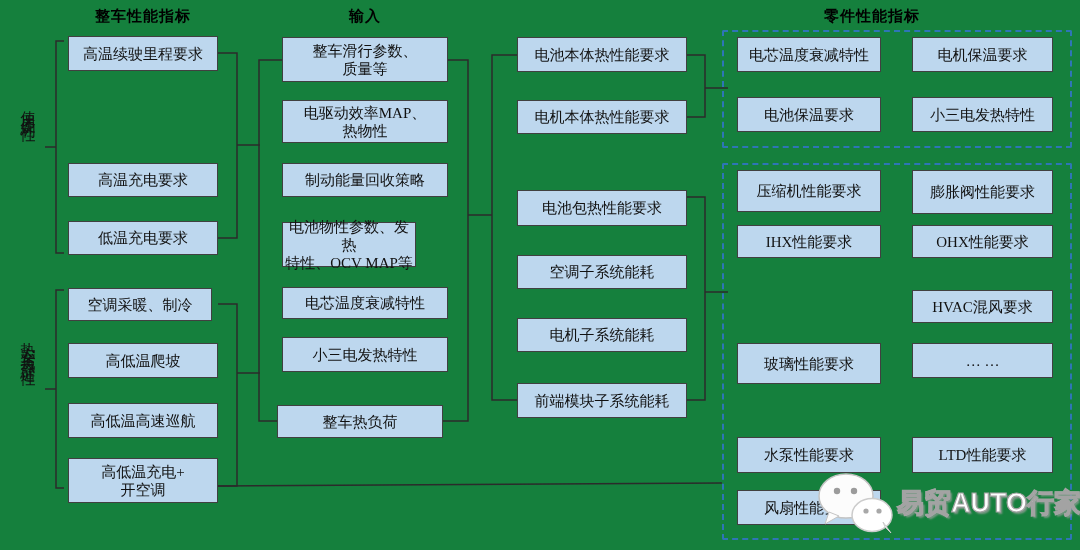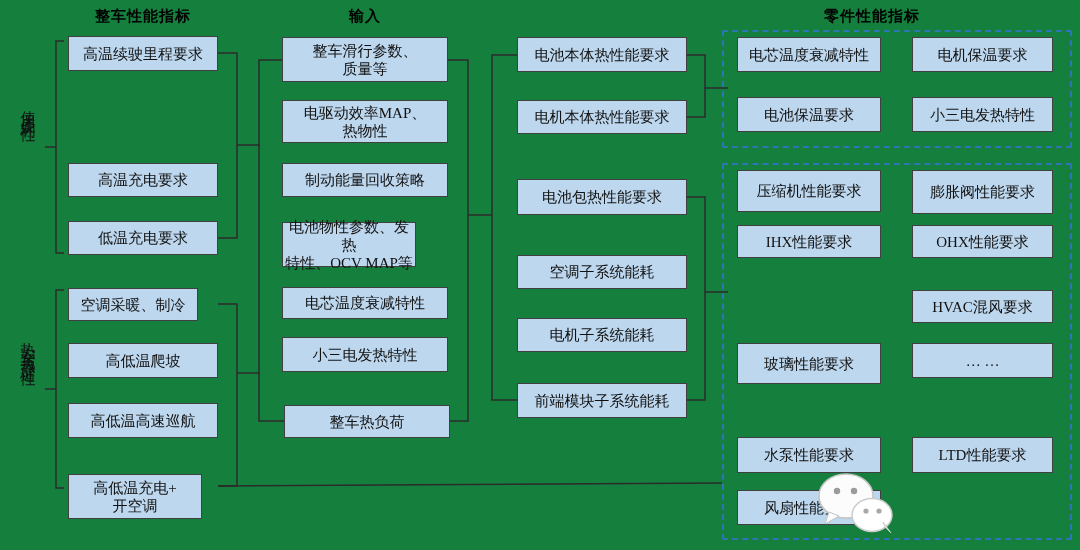--- a/index.html
+++ b/index.html
@@ -65,40 +65,40 @@
   <div class="hdr" style="left:67px;top:7px;width:152px">整车性能指标</div>
   <div class="hdr" style="left:310px;top:7px;width:110px">输入</div>
   <div class="hdr" style="left:797px;top:7px;width:150px">零件性能指标</div>
 
   <div class="vlabel" style="left:20px;top:99px">使用便利性</div>
   <div class="vlabel" style="left:20px;top:331px">热安全与热舒适性</div>
 
   <div class="bx" style="left:68px;top:36px;width:150px;height:35px">高温续驶里程要求</div>
   <div class="bx" style="left:68px;top:163px;width:150px;height:34px">高温充电要求</div>
   <div class="bx" style="left:68px;top:221px;width:150px;height:34px">低温充电要求</div>
-  <div class="bx" style="left:68px;top:288px;width:130px;height:33px">空调采暖、制冷</div>
+  <div class="bx" style="left:68px;top:288px;width:144px;height:33px">空调采暖、制冷</div>
   <div class="bx" style="left:68px;top:343px;width:150px;height:35px">高低温爬坡</div>
   <div class="bx" style="left:68px;top:403px;width:150px;height:35px">高低温高速巡航</div>
-  <div class="bx" style="left:68px;top:474px;width:134px;height:45px">高低温充电+
+  <div class="bx" style="left:68px;top:458px;width:150px;height:45px">高低温充电+
 开空调</div>
 
   <div class="bx" style="left:282px;top:37px;width:166px;height:45px">整车滑行参数、
 质量等</div>
   <div class="bx" style="left:282px;top:100px;width:166px;height:43px">电驱动效率MAP、
 热物性</div>
   <div class="bx" style="left:282px;top:163px;width:166px;height:34px">制动能量回收策略</div>
   <div class="bx" style="left:282px;top:222px;width:134px;height:45px">电池物性参数、发热
 特性、OCV MAP等</div>
   <div class="bx" style="left:282px;top:287px;width:166px;height:32px">电芯温度衰减特性</div>
   <div class="bx" style="left:282px;top:337px;width:166px;height:35px">小三电发热特性</div>
-  <div class="bx" style="left:284px;top:405px;width:166px;height:33px">整车热负荷</div>
+  <div class="bx" style="left:277px;top:405px;width:166px;height:33px">整车热负荷</div>
 
   <div class="bx" style="left:517px;top:37px;width:170px;height:35px">电池本体热性能要求</div>
   <div class="bx" style="left:517px;top:100px;width:170px;height:34px">电机本体热性能要求</div>
-  <div class="bx" style="left:517px;top:179px;width:170px;height:36px">电池包热性能要求</div>
+  <div class="bx" style="left:517px;top:190px;width:170px;height:36px">电池包热性能要求</div>
   <div class="bx" style="left:517px;top:255px;width:170px;height:34px">空调子系统能耗</div>
   <div class="bx" style="left:517px;top:318px;width:170px;height:34px">电机子系统能耗</div>
   <div class="bx" style="left:517px;top:383px;width:170px;height:35px">前端模块子系统能耗</div>
 
   <div class="bx" style="left:737px;top:37px;width:144px;height:35px">电芯温度衰减特性</div>
   <div class="bx" style="left:912px;top:37px;width:141px;height:35px">电机保温要求</div>
   <div class="bx" style="left:737px;top:97px;width:144px;height:35px">电池保温要求</div>
   <div class="bx" style="left:912px;top:97px;width:141px;height:35px">小三电发热特性</div>
 
   <div class="bx" style="left:737px;top:170px;width:144px;height:42px">压缩机性能要求</div>
@@ -116,15 +116,16 @@
     <svg width="84" height="62" viewBox="0 0 84 62" aria-hidden="true">
       <ellipse cx="33" cy="24" rx="27" ry="22" fill="#fcfcfc" stroke="#c4c4c4" stroke-width="1.5"></ellipse>
       <polygon points="16,40 12,52 26,44" fill="#fcfcfc" stroke="#c4c4c4" stroke-width="1"></polygon>
       <circle cx="24" cy="19" r="3.2" fill="#9b9b9b"></circle>
       <circle cx="41" cy="19" r="3.2" fill="#9b9b9b"></circle>
       <ellipse cx="59" cy="43" rx="20" ry="16.5" fill="#ffffff" stroke="#cccccc" stroke-width="1.5"></ellipse>
       <polygon points="72,55 78,61 70,50" fill="#ffffff" stroke="#cccccc" stroke-width="1"></polygon>
       <circle cx="53" cy="39" r="2.6" fill="#a8a8a8"></circle>
       <circle cx="66" cy="39" r="2.6" fill="#a8a8a8"></circle>
     </svg>
+    <span class="wm-text">易贸AUTO行家</span>
   </div>
 
 </div>
 
 </body></html>

